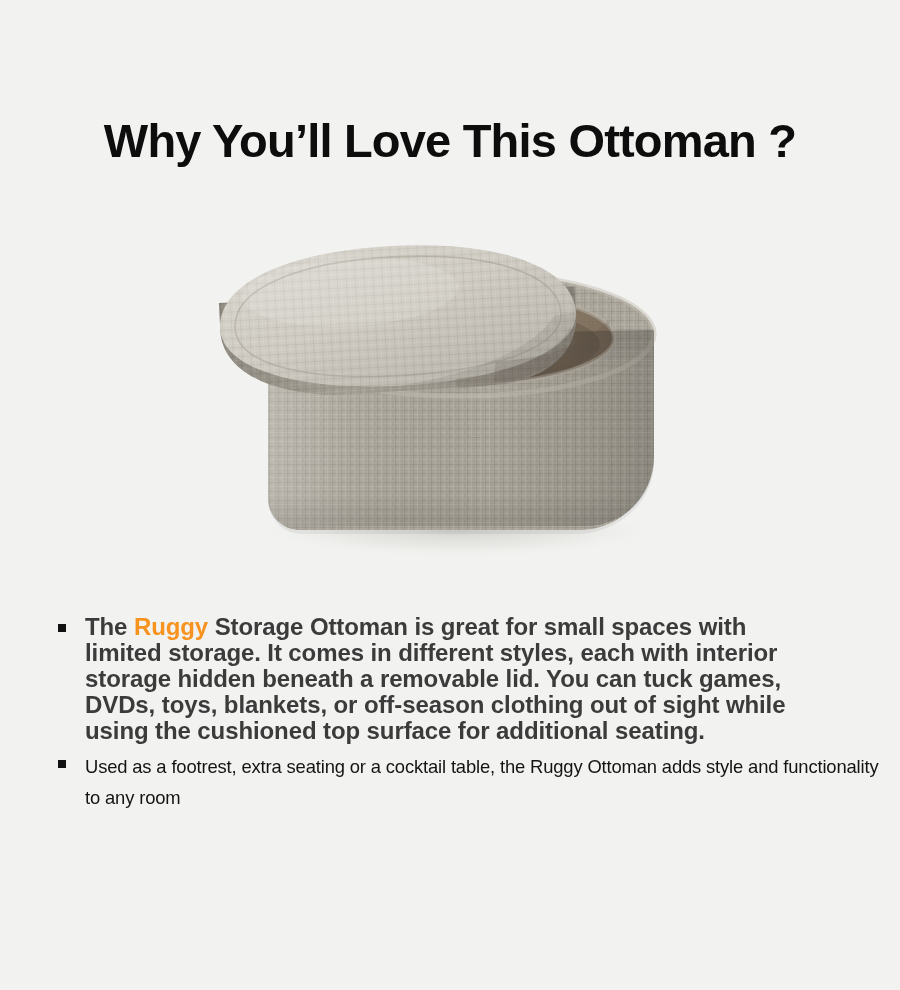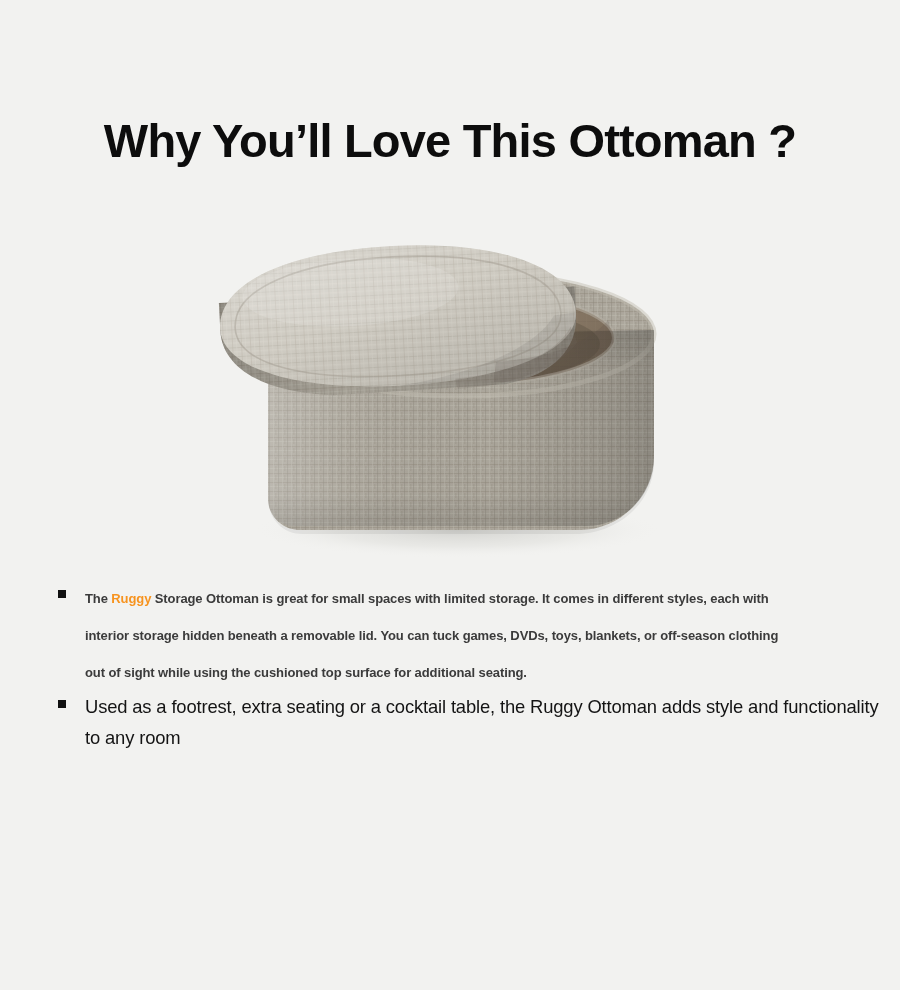--- a/index.html
+++ b/index.html
@@ -58,40 +58,41 @@
     left: 56px;
     top: 580px;
     width: 820px;
   }
 
   .bullet-row {
     position: relative;
     display: block;
   }
 
-  .bullet-row + .bullet-row { margin-top: 0; }
+  .bullet-row + .bullet-row { margin-top: 7px; }
 
   .marker {
     position: absolute;
     left: 2px;
     width: 8px;
     height: 8px;
     background: #111111;
   }
 
   .bullet-one { padding-left: 29px; }
   .bullet-one .marker { top: 10px; }
 
   .bullet-one .para {
-    font-size: 13px;
-    line-height: 37px;
+    font-size: 24px;
+    line-height: 26px;
     font-weight: 700;
     color: #3b3b3b;
     letter-spacing: -0.1px;
     width: 712px;
+    margin-top: 34px;
   }
 
   .brand { color: #f7931e; font-weight: 700; }
 
   .bullet-two {
     padding-left: 29px;
     margin-top: 52px;
   }
   .bullet-two .marker { top: 9px; }
 

